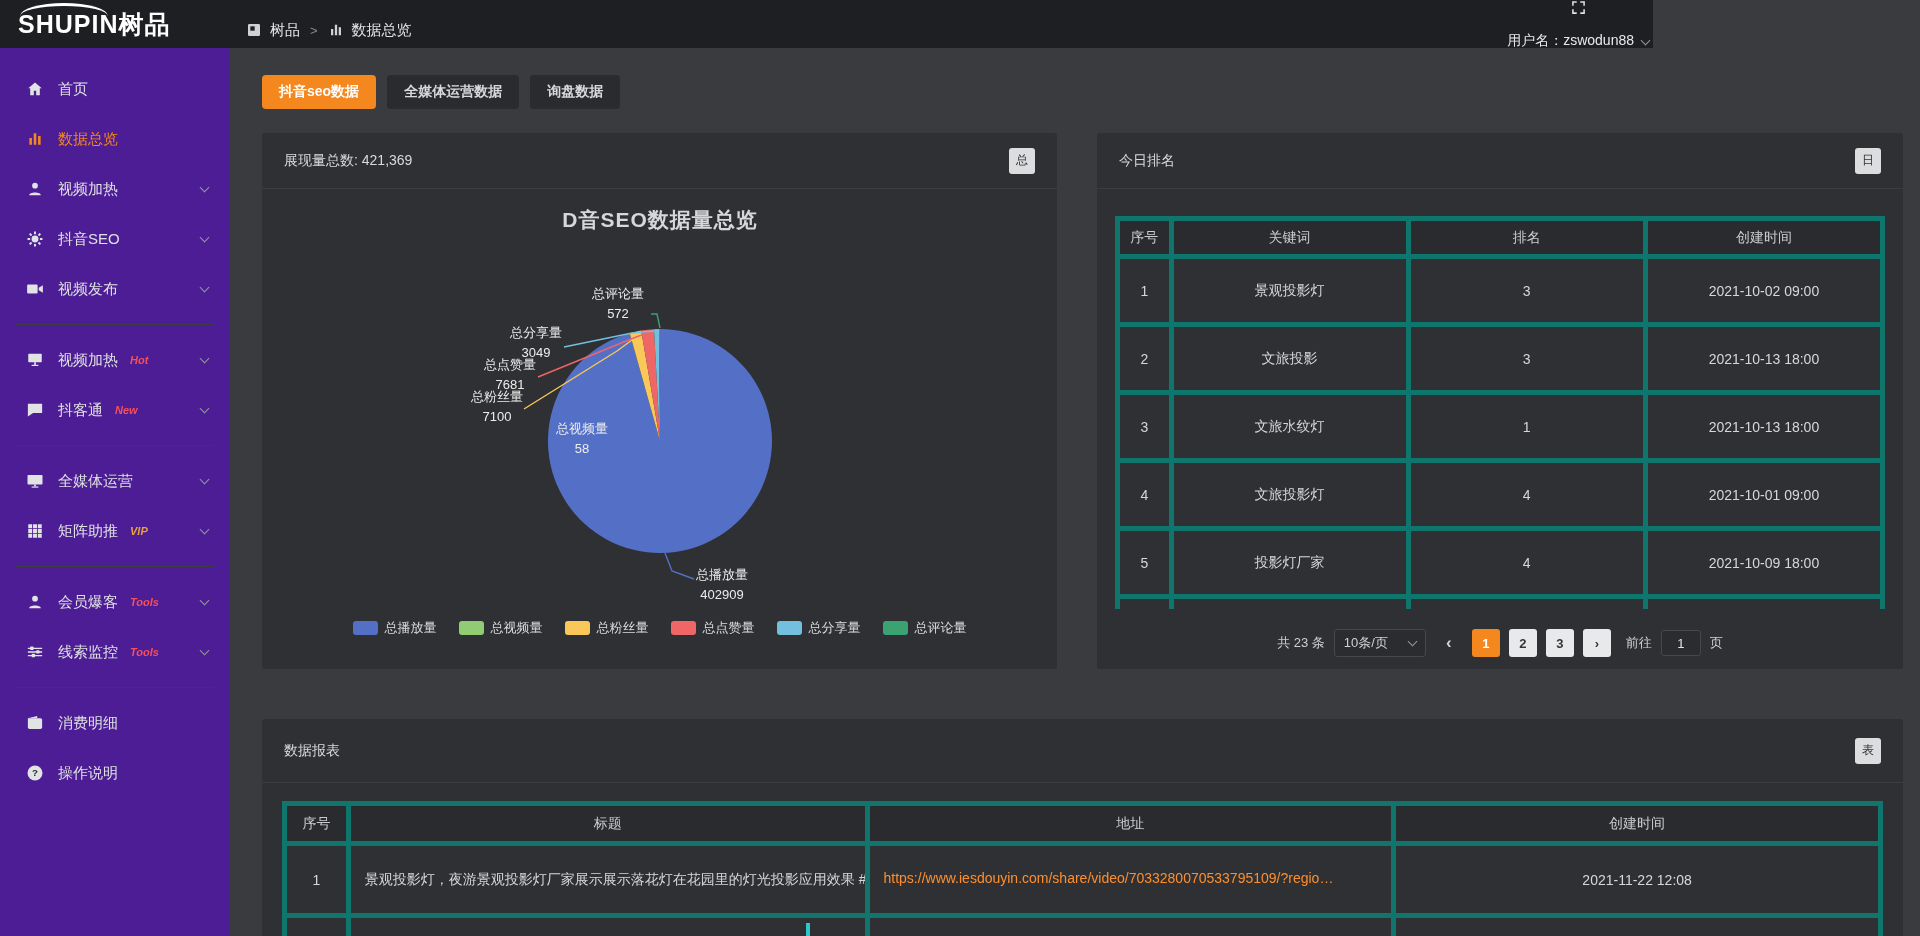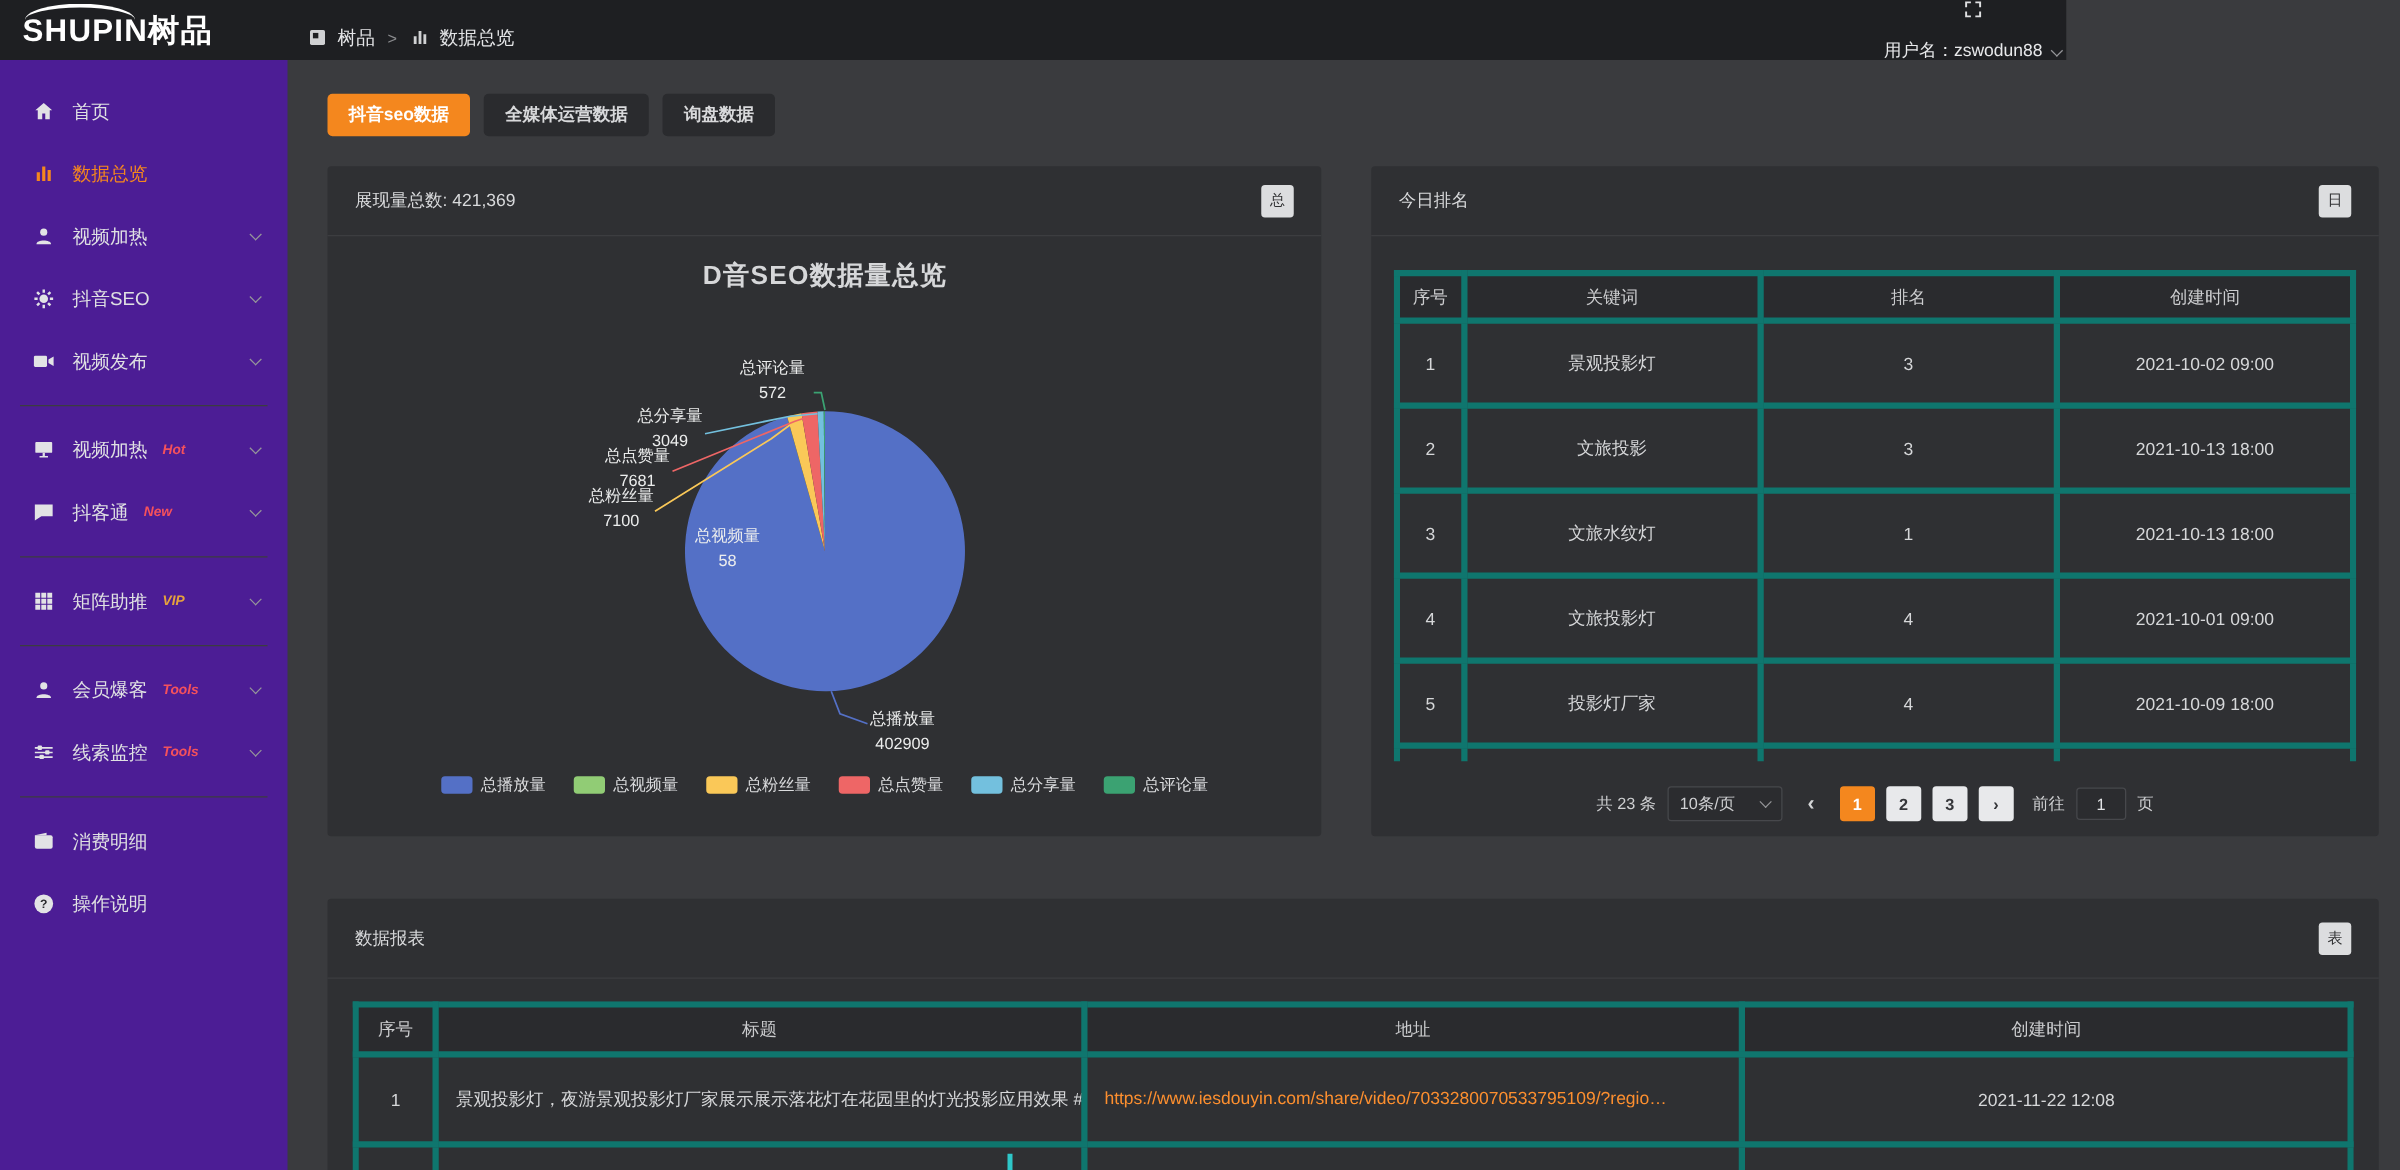--- a/index.html
+++ b/index.html
@@ -201,20 +201,31 @@
         <span class="icon">
           <svg viewBox="0 0 24 24" fill="currentColor">
             <path d="M2.5 3.5h19V16H9.5l-7 4.6z"></path>
           </svg>
         </span>
         <span>抖客通</span>
         <span class="side-badge" style="color:#f4515c">New</span>
         <span class="chev"></span>
       </div>
       <div class="side-divider"></div>
+      <div class="side-item">
+        <span class="icon">
+          <svg viewBox="0 0 24 24" fill="currentColor">
+            <rect x="2" y="4" width="20" height="12.5" rx="1"></rect>
+            <path d="M10.8 16.5h2.4v2.8h-2.4z"></path>
+            <path d="M7.5 19.3h9v1.6h-9z"></path>
+          </svg>
+        </span>
+        <span>全媒体运营</span>
+        <span class="chev"></span>
+      </div>
       <div class="side-item">
         <span class="icon">
           <svg viewBox="0 0 24 24" fill="currentColor">
             <path d="M3 3h5.2v5.2H3zM9.4 3h5.2v5.2H9.4zM15.8 3h5.2v5.2h-5.2zM3 9.4h5.2v5.2H3zM9.4 9.4h5.2v5.2H9.4zM15.8 9.4h5.2v5.2h-5.2zM3 15.8h5.2v5.2H3zM9.4 15.8h5.2v5.2H9.4zM15.8 15.8h5.2v5.2h-5.2z"></path>
           </svg>
         </span>
         <span>矩阵助推</span>
         <span class="side-badge" style="color:#e6a23c">VIP</span>
         <span class="chev"></span>
       </div>

